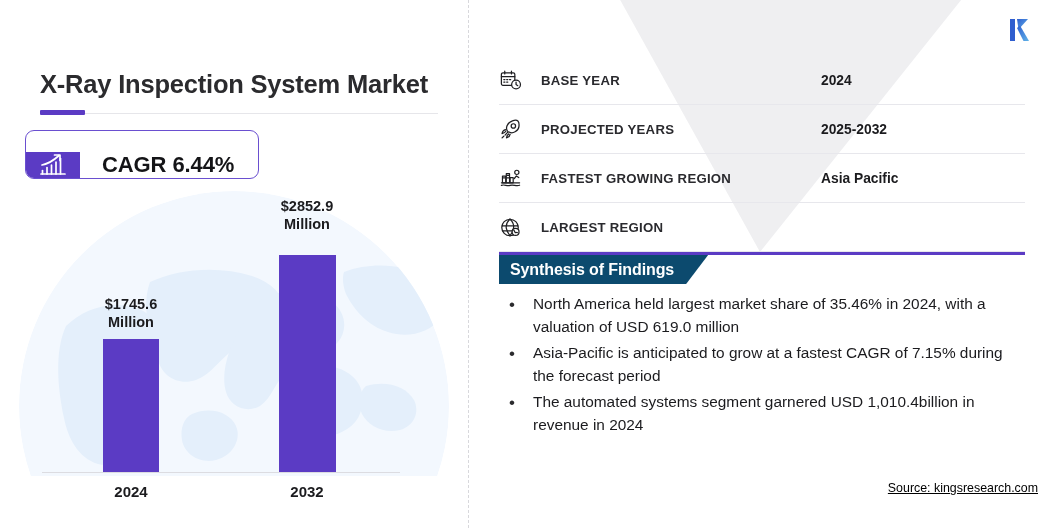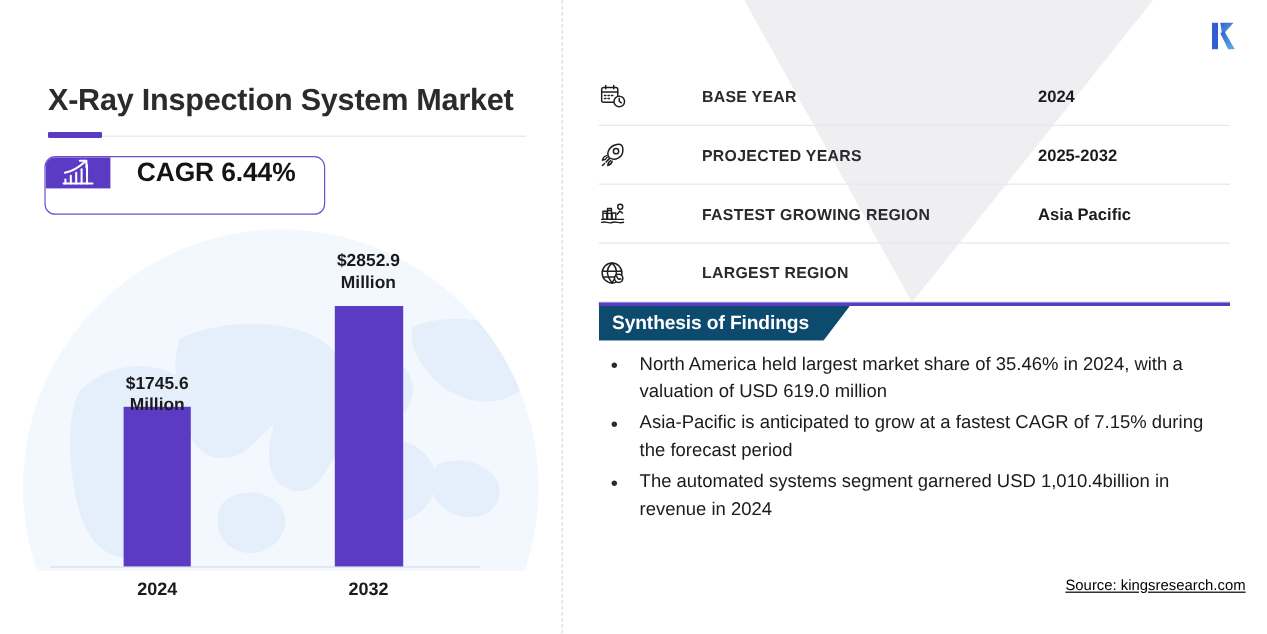--- a/index.html
+++ b/index.html
@@ -34,24 +34,23 @@
   .rule{
     position:absolute;left:40px;top:113px;width:398px;height:1px;background:#e6e6ea;
   }
   .rule-accent{
     position:absolute;left:40px;top:110px;width:45px;height:5px;
     background:#5b3bc4;border-radius:1px;
   }
 
   .cagr{
     position:absolute;left:25px;top:130px;
-    height:47px;display:flex;align-items:flex-start;
+    height:47px;display:flex;align-items:flex-end;
     border:1.2px solid #6a4fd0;border-radius:9px;background:#fff;
     overflow:hidden;
-    margin-left:12px;
   }
   .cagr-icon{
     width:54px;background:#5b3bc4;display:flex;align-items:center;justify-content:center;
   }
   .cagr-label{
     display:flex;align-items:center;padding:0 24px 0 22px;
     font-size:22px;font-weight:700;color:#141417;letter-spacing:-0.1px;
   }
 
   
@@ -60,22 +59,22 @@
     position:absolute;left:42px;top:472px;width:358px;height:1.2px;background:#dcdce1;
   }
   .bar{position:absolute;background:#5b3bc4;}
   .bar-1{left:103px;width:56px;}
   .bar-2{left:279px;width:57px;}
 
   .bar-value{
     position:absolute;text-align:center;
     font-size:14.5px;font-weight:700;color:#1b1b1e;line-height:1.25;
   }
-  .bar-value-1{left:79px;width:104px;top:311px;}
-  .bar-value-2{left:255px;width:104px;top:209px;}
+  .bar-value-1{left:79px;width:104px;top:295px;}
+  .bar-value-2{left:255px;width:104px;top:197px;}
 
   .bar-cat{
     position:absolute;text-align:center;
     font-size:15px;font-weight:700;color:#1b1b1e;
   }
   .bar-cat-1{left:79px;width:104px;top:483px;}
   .bar-cat-2{left:255px;width:104px;top:483px;}
 
   
   .right{position:absolute;left:468px;top:0;width:588px;height:528px;overflow:hidden;}
@@ -85,21 +84,21 @@
   .logo{position:absolute;right:18px;top:13px;width:34px;height:34px;}
 
   .info-table{position:absolute;left:31px;top:56px;width:526px;}
   .info-row{
     position:relative;display:flex;align-items:center;
     height:48px;border-bottom:1px solid #e7e7ec;
   }
   .info-icon{width:42px;flex:0 0 42px;display:flex;align-items:center;}
   .info-key{
     flex:0 0 280px;
-    font-size:13.2px;font-weight:700;color:#2a2a2e;letter-spacing:0.25px;margin-left:44px;
+    font-size:13.2px;font-weight:700;color:#2a2a2e;letter-spacing:0.25px;
   }
   .info-val{
     flex:1;font-size:13.8px;font-weight:700;color:#1b1b1e;
   }
 
   .syn-rule{
     position:absolute;left:31px;top:252px;width:526px;height:2.6px;background:#5b3bc4;
   }
   .syn-banner{
     position:absolute;left:31px;top:255px;height:29px;

